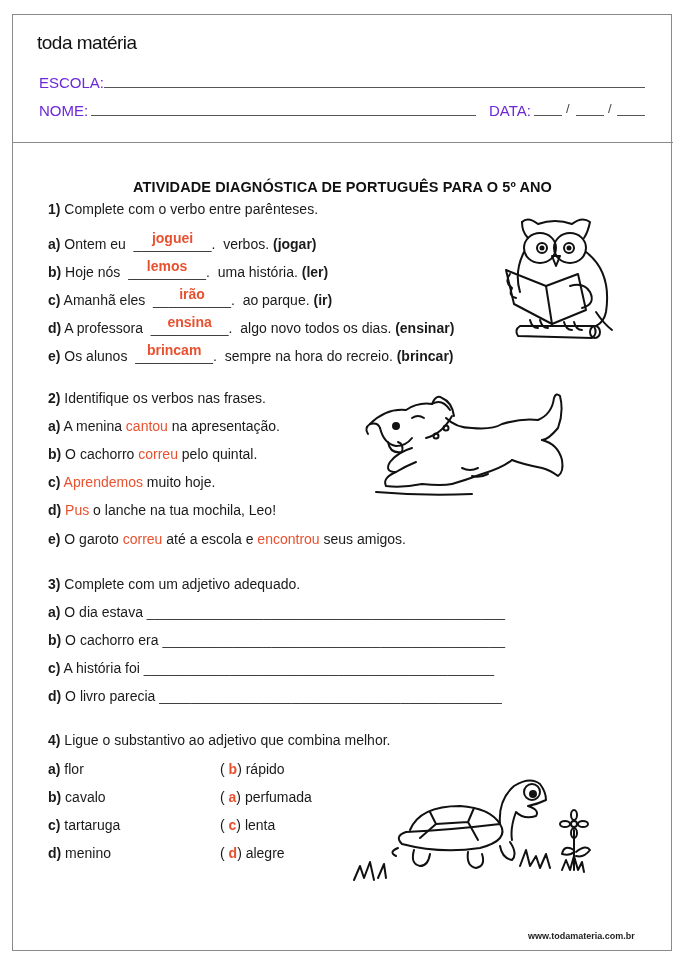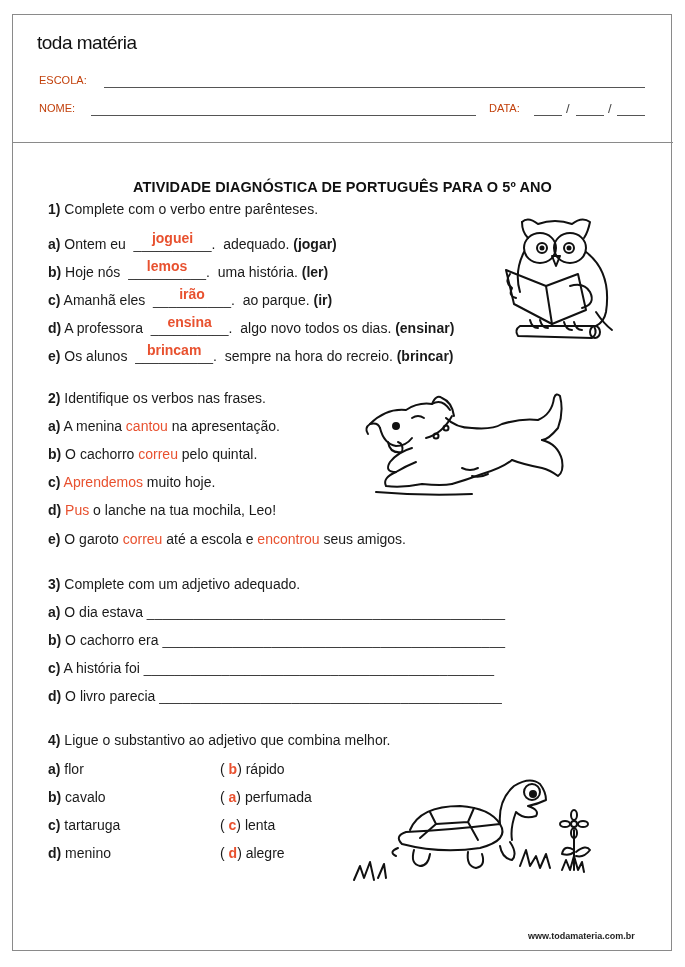--- a/index.html
+++ b/index.html
@@ -4,21 +4,21 @@
 <style>
   html, body { margin: 0; padding: 0; background: #ffffff; }
   body { width: 685px; height: 967px; position: relative; overflow: hidden;
          font-family: "Liberation Sans", "DejaVu Sans", sans-serif; color: #1a1a1a; }
   .page { position: absolute; left: 12px; top: 14px; width: 660px; height: 937px;
           border: 1.5px solid #8a8a8a; box-sizing: border-box; }
   .header-divider { position: absolute; left: 12px; top: 142px; width: 661px; height: 0;
           border-top: 1.5px solid #8a8a8a; }
   .logo { position: absolute; left: 37px; top: 32px; font-size: 19px; font-weight: 500;
           letter-spacing: -0.5px; color: #111; }
-  .field-label { position: absolute; font-size: 11px; color: #c2410c; }
+  .field-label { position: absolute; font-size: 15px; color: #6d28d9; }
   .line { position: absolute; height: 0; border-top: 1px solid #555; }
   .slash { position: absolute; font-size: 13px; color: #444; }
   .title { position: absolute; left: 0; width: 685px; top: 179px; text-align: center;
            font-size: 14.5px; font-weight: bold; letter-spacing: 0.1px; color: #111; }
   .q { position: absolute; left: 48px; font-size: 14px; color: #1a1a1a; white-space: nowrap; }
   .q b { font-weight: bold; }
   .ans { color: #e8512f; }
   .blank { position: relative; display: inline-block; color: #333; letter-spacing: 0; }
   .blank .fill { position: absolute; left: 0; right: 0; top: -6px; text-align: center;
                  color: #e8512f; font-weight: bold; }
@@ -55,21 +55,21 @@
 
 <div class="q" style="top:201px;">
   <b>1)</b>
   <span>Complete com o verbo entre parênteses.</span>
 </div>
 
 <div class="q" style="top:236px;">
   <b>a)</b>
   <span>Ontem eu</span>&nbsp;
   <span class="blank"><span>__________</span><span class="fill">joguei</span></span>.&nbsp;
-  <span>adequado.</span>
+  <span>verbos.</span>
   <b>(jogar)</b>
 </div>
 
 <div class="q" style="top:264px;">
   <b>b)</b>
   <span>Hoje nós</span>&nbsp;
   <span class="blank"><span>__________</span><span class="fill">lemos</span></span>.&nbsp;
   <span>uma história.</span>
   <b>(ler)</b>
 </div>

